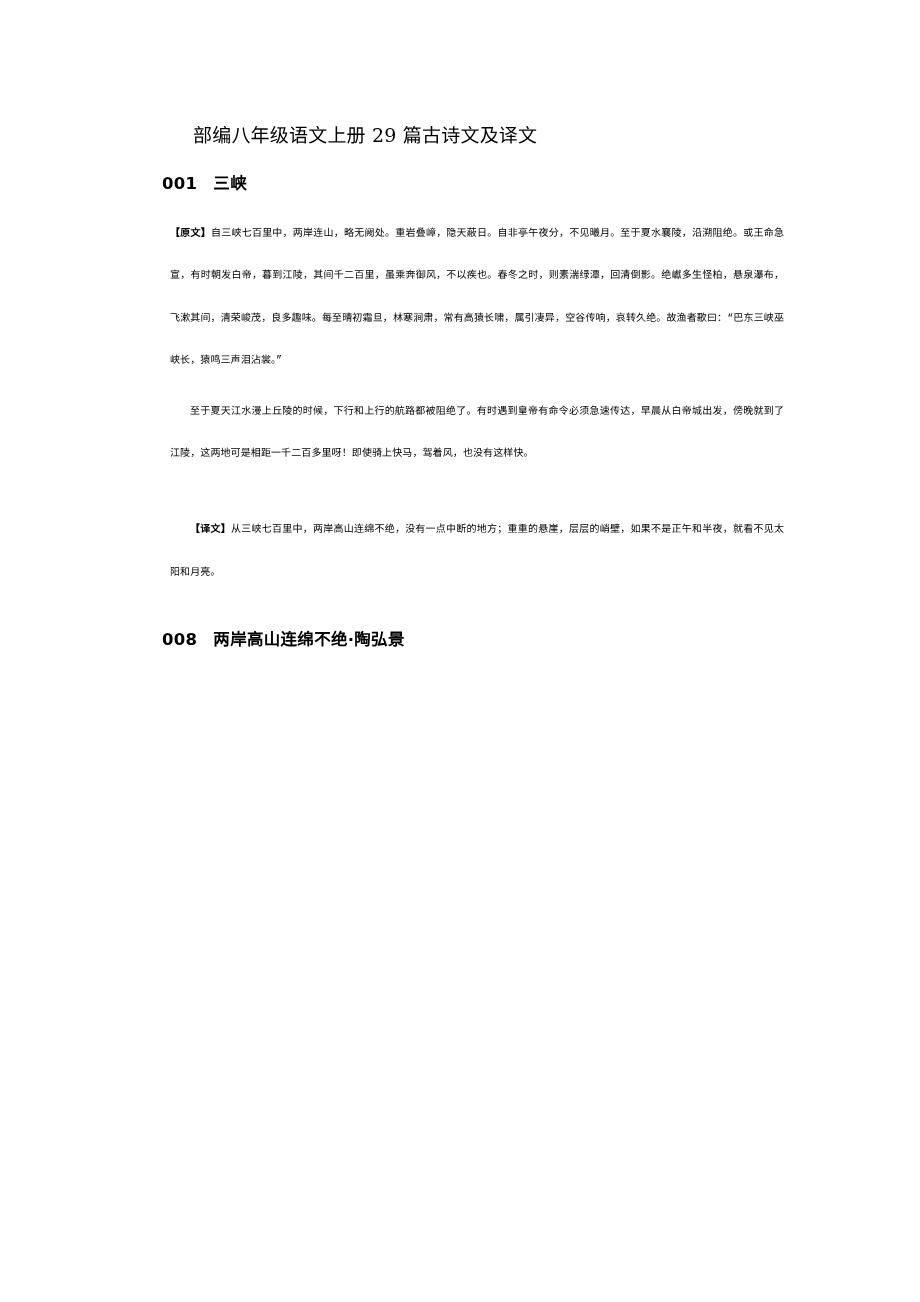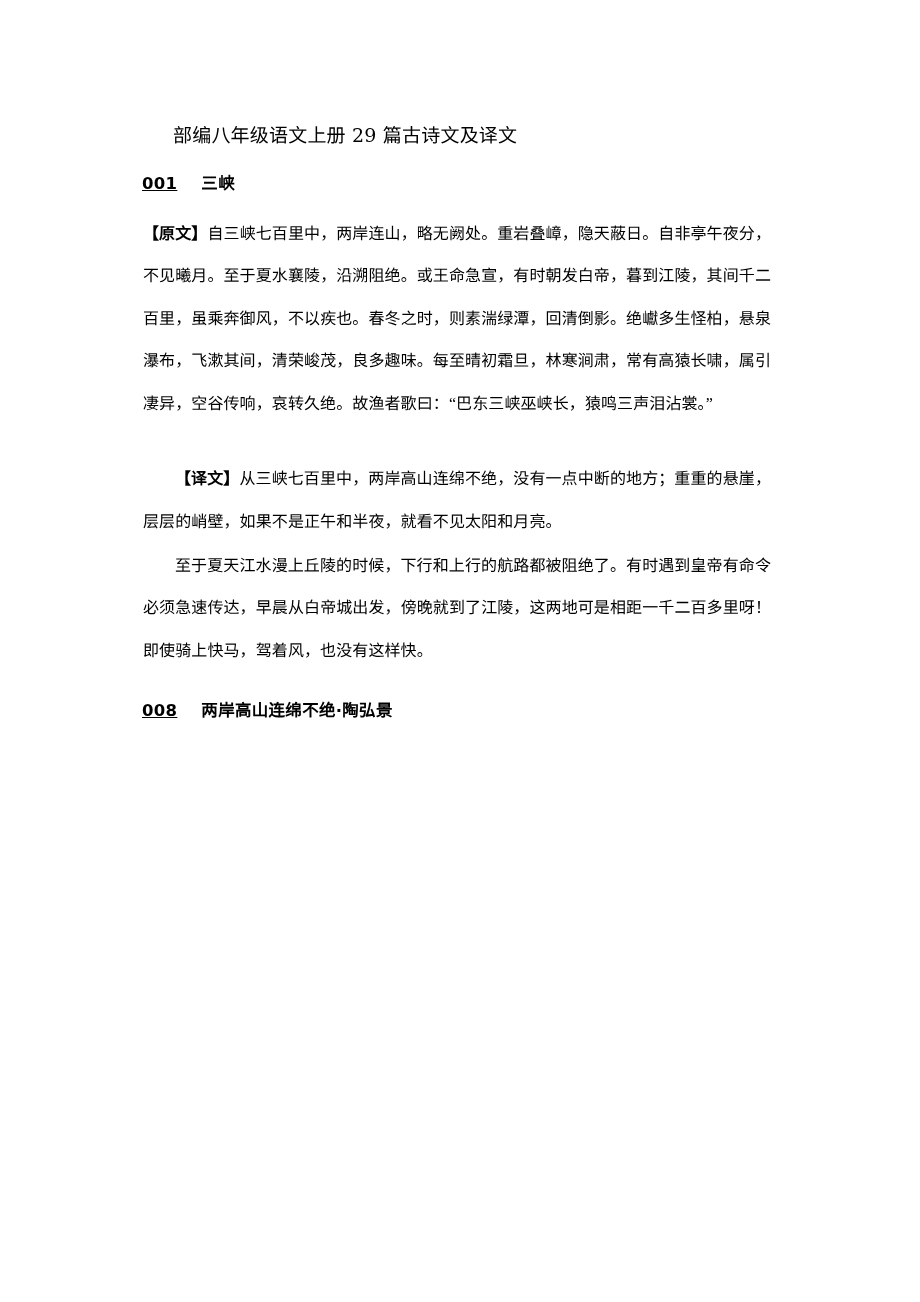--- a/index.html
+++ b/index.html
@@ -16,21 +16,21 @@
     background: #ffffff;
     overflow: hidden;
     box-sizing: border-box;
     font-family: "DejaVu Sans", "Liberation Sans", sans-serif;
     color: #000000;
   }
 
   
   .content {
     position: absolute;
-    left: 142px;
+    left: 162px;
     top: 0;
     width: 630px;
   }
 
   
   .doc-title {
     font-family: "DejaVu Serif", "Liberation Serif", serif;
     font-size: 19px;
     font-weight: 400;
     line-height: 1.0;
@@ -46,43 +46,42 @@
     font-family: "DejaVu Sans", "Liberation Sans", sans-serif;
     font-weight: bold;
     font-size: 16.5px;
     line-height: 1.0;
     margin: 0;
     padding-top: 31px;
     letter-spacing: 0.3px;
     white-space: nowrap;
   }
   .section-heading .num {
-    margin-right: 24px;
-    text-decoration: underline;
+    margin-right: 16px;
   }
 
   
   .author-line {
     font-family: "DejaVu Sans", "Liberation Sans", sans-serif;
     font-weight: bold;
     font-size: 14.5px;
     line-height: 1.0;
     margin: 0;
     padding-top: 30px;
     letter-spacing: 0.2px;
     white-space: nowrap;
   }
 
   
   .para {
-    font-family: Liberation Serif, serif;
-    font-size: 16px;
+    font-family: Liberation Mono, monospace;
+    font-size: 10px;
     font-weight: 400;
     line-height: 42.6px;
-    margin: 1px;
+    margin: 8px;
     text-align: justify;
     text-justify: inter-ideograph;
     letter-spacing: 0.1px;
     word-break: break-all;
   }
 
   .para.first-block {
     margin-top: 20px;
   }
 
@@ -117,25 +116,25 @@
 
     <h2 class="section-heading">
       <span class="num">001</span><span>三峡</span>
     </h2>
 
 
     <p class="para first-block">
       <span class="label">【原文】</span><span>自三峡七百里中，两岸连山，略无阙处。重岩叠嶂，隐天蔽日。自非亭午夜分，不见曦月。至于夏水襄陵，沿溯阻绝。或王命急宣，有时朝发白帝，暮到江陵，其间千二百里，虽乘奔御风，不以疾也。春冬之时，则素湍绿潭，回清倒影。绝巘多生怪柏，悬泉瀑布，飞漱其间，清荣峻茂，良多趣味。每至晴初霜旦，林寒涧肃，常有高猿长啸，属引凄异，空谷传响，哀转久绝。故渔者歌曰：“巴东三峡巫峡长，猿鸣三声泪沾裳。”</span>
     </p>
 
+    <p class="para indent gap-small">至于夏天江水漫上丘陵的时候，下行和上行的航路都被阻绝了。有时遇到皇帝有命令必须急速传达，早晨从白帝城出发，傍晚就到了江陵，这两地可是相距一千二百多里呀！即使骑上快马，驾着风，也没有这样快。</p>
+
     <p class="para indent gap-large">
       <span class="label">【译文】</span><span>从三峡七百里中，两岸高山连绵不绝，没有一点中断的地方；重重的悬崖，层层的峭壁，如果不是正午和半夜，就看不见太阳和月亮。</span>
     </p>
-
-    <p class="para indent gap-small">至于夏天江水漫上丘陵的时候，下行和上行的航路都被阻绝了。有时遇到皇帝有命令必须急速传达，早晨从白帝城出发，傍晚就到了江陵，这两地可是相距一千二百多里呀！即使骑上快马，驾着风，也没有这样快。</p>
 
 
 
     <h2 class="section-heading trailing">
       <span class="num">008</span><span>两岸高山连绵不绝·陶弘景</span>
     </h2>
 
   </div>
 </div>
 

